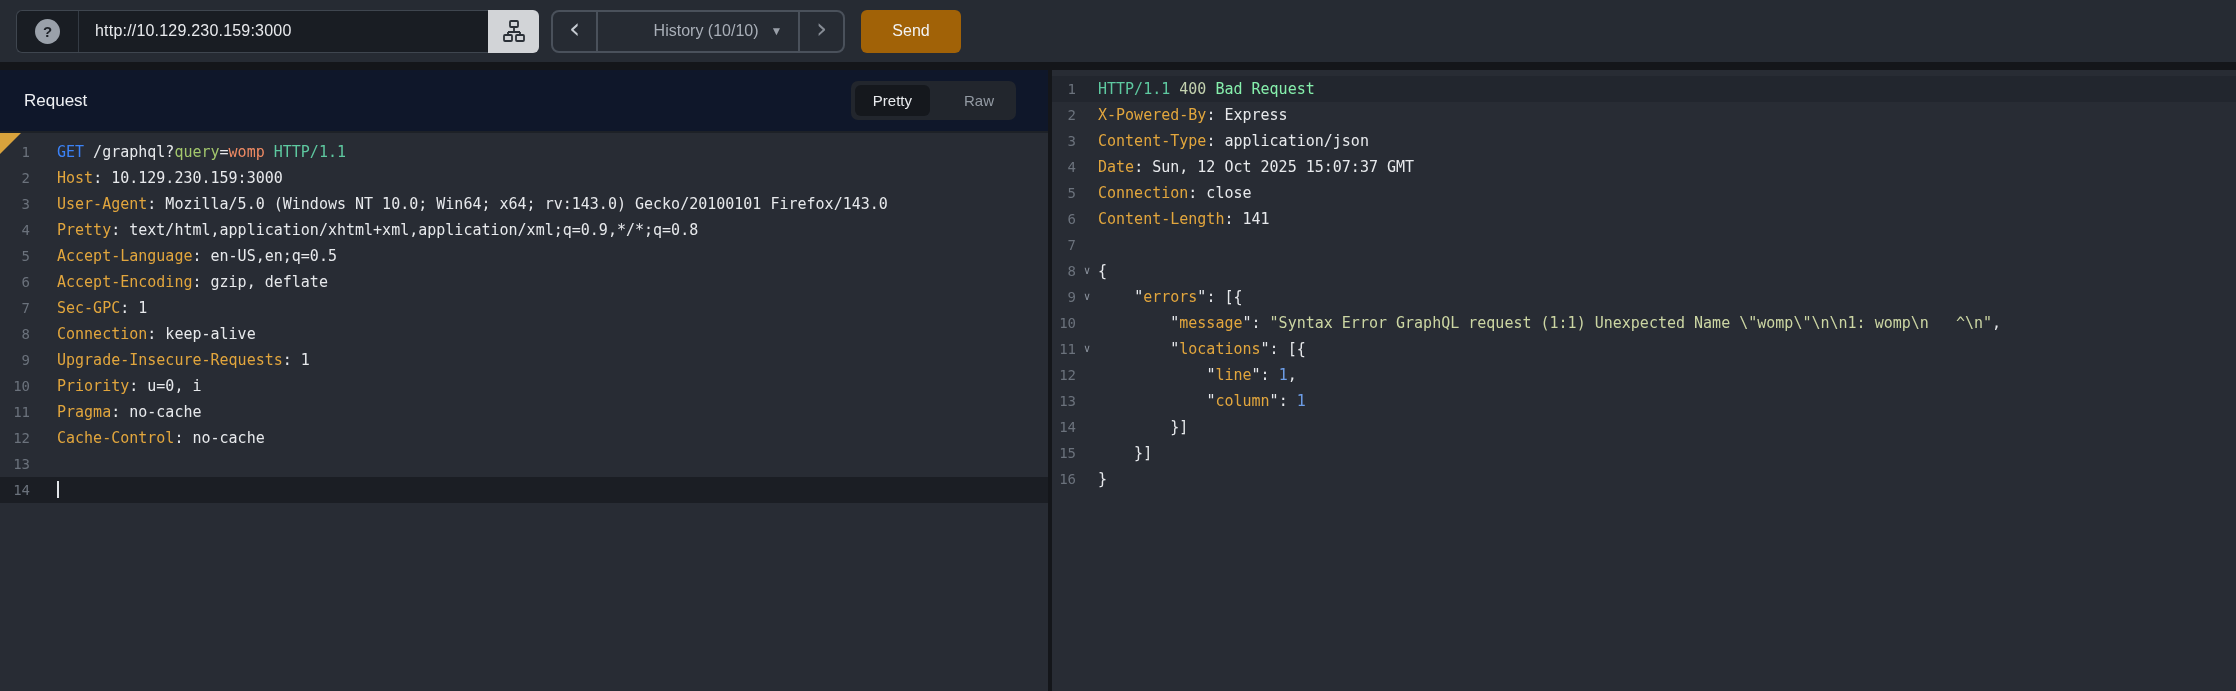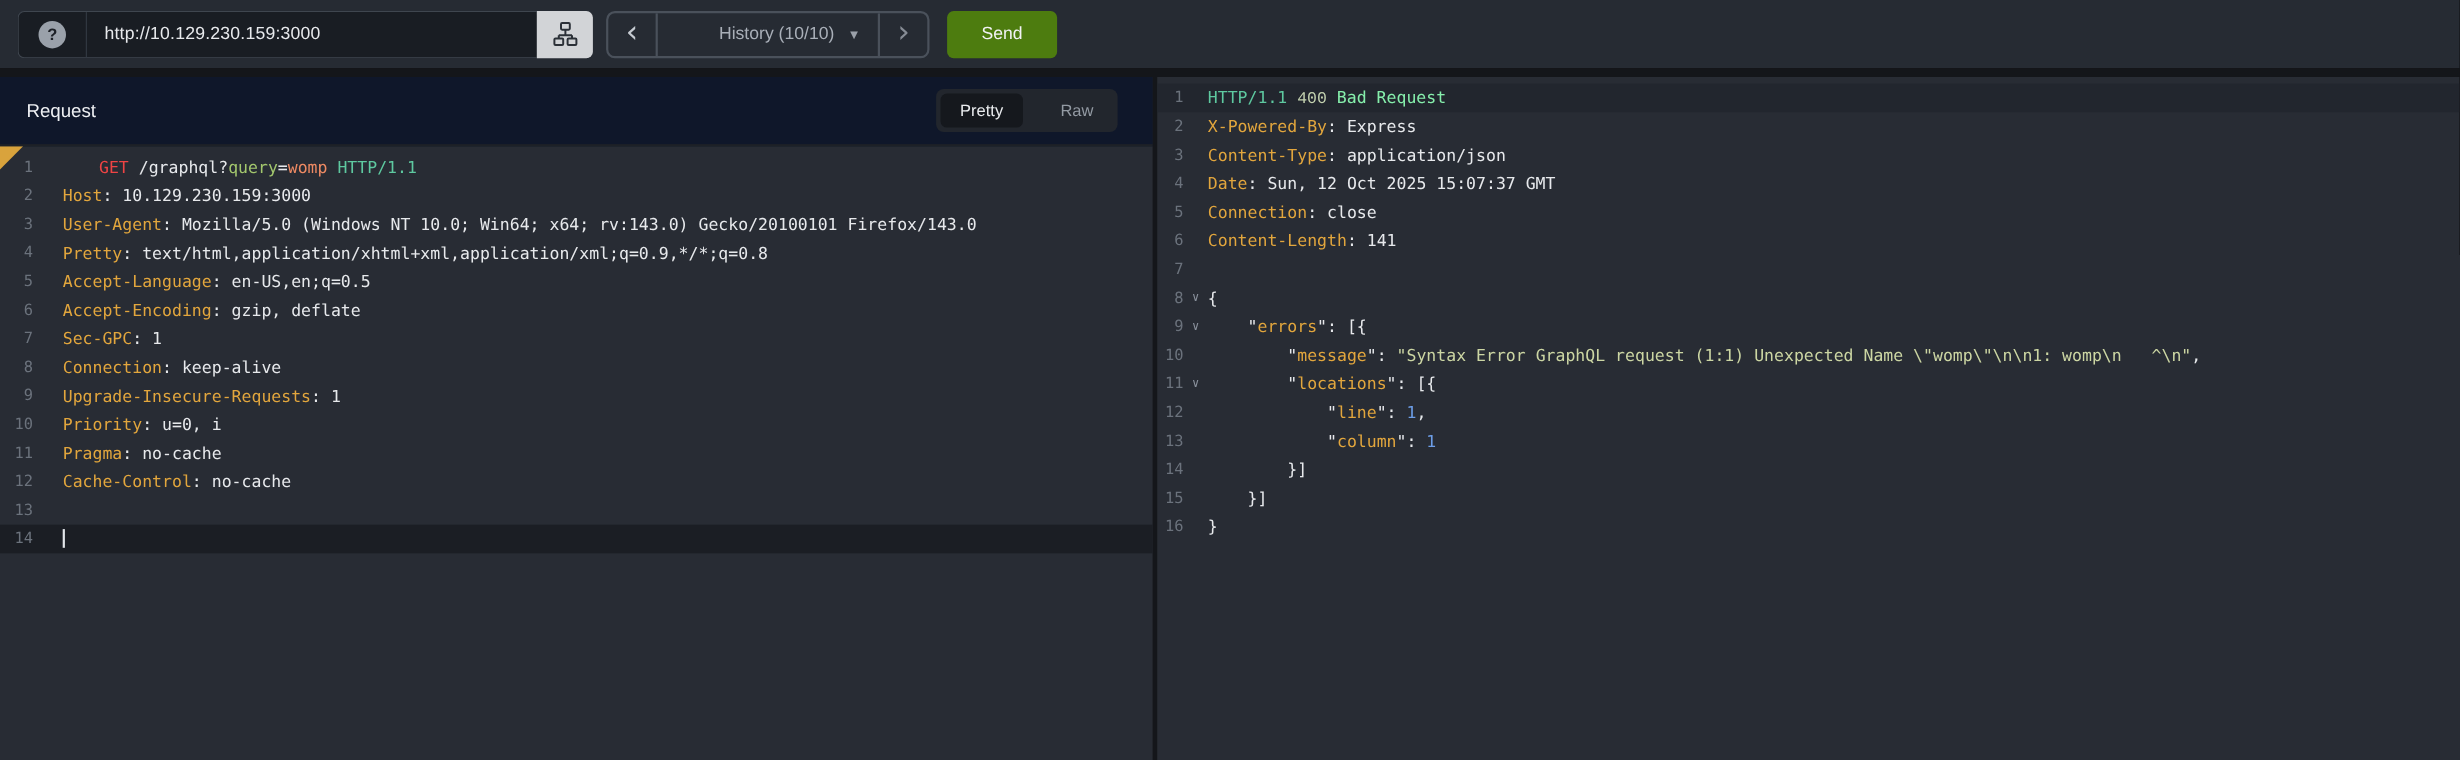--- a/index.html
+++ b/index.html
@@ -21,21 +21,21 @@
   .history-group { margin-left:12px; height:43px; display:flex; align-items:stretch;
                    border:2px solid #4a515b; border-radius:8px; overflow:hidden; }
   .hist-btn { width:45px; display:flex; align-items:center; justify-content:center; cursor:pointer; }
   .hist-btn.prev { border-right:2px solid #4a515b; }
   .hist-btn.next { border-left:2px solid #4a515b; }
   .chev { font-size:28px; line-height:1; margin-top:-4px; color:#c6cbd2; font-family:"DejaVu Sans",sans-serif; }
   .hist-btn.next .chev { color:#868c95; }
   .hist-select { width:200px; display:flex; align-items:center; justify-content:center; gap:12px;
                  color:#a9afb8; font-size:16px; cursor:pointer;padding-left:40px; }
   .caret-down { font-size:12px; color:#9aa0a9; }
-  .send-btn { margin-left:16px; width:100px; height:43px; background:#4d7c0f; border-radius:6px;
+  .send-btn { margin-left:16px; width:100px; height:43px; background:#a16207; border-radius:6px;
               color:#f2f3f5; font-size:16px; display:flex; align-items:center; justify-content:center;
               cursor:pointer; }
 
   .gap-strip { height:8px; background:#14161a; }
 
   
   .panels { display:flex; height:621px; }
   .panel { background:#282c34; display:flex; flex-direction:column; }
   .panel.request { width:1048px; }
   .panel-divider { width:4px; background:#14161a; }
@@ -59,28 +59,28 @@
   .ed-response .ed-row.active { background:#22262e; }
   .ed-gutter { text-align:right; color:#6b727c; flex:none; font-size:14px; }
   .ed-request .ed-gutter { width:30px; }
   .ed-request .ed-fold { width:27px; flex:none; }
   .ed-response .ed-gutter { width:24px; }
   .ed-response .ed-fold { width:22px; flex:none; text-align:center; color:#8a919c; font-size:11px; }
   .ed-content { flex:1; white-space:pre; color:#e7e9ec; }
   .caret { display:inline-block; width:2px; height:17px; background:#e2e5e9; vertical-align:-3px; }
 
   
-  .tok-method  { color:#ef4444;margin-left:33px; }
+  .tok-method  { color:#3b82f6; }
   .tok-plain   { color:#e7e9ec; }
   .tok-punct   { color:#e7e9ec; }
   .tok-param   { color:#a3c76d; }
   .tok-pval    { color:#ee8a63; }
   .tok-version { color:#5ec9a0; }
   .tok-hname   { color:#e2a63d; }
-  .tok-status  { color:#c3d1af;font-family:Liberation Mono, monospace; }
+  .tok-status  { color:#c3d1af; }
   .tok-reason  { color:#86efac; }
   .tok-key     { color:#e2a63d; }
   .tok-string  { color:#ccd6a3; }
   .tok-number  { color:#6d9ee8; }
 </style>
 </head>
 <body>
 
 <div>
 

